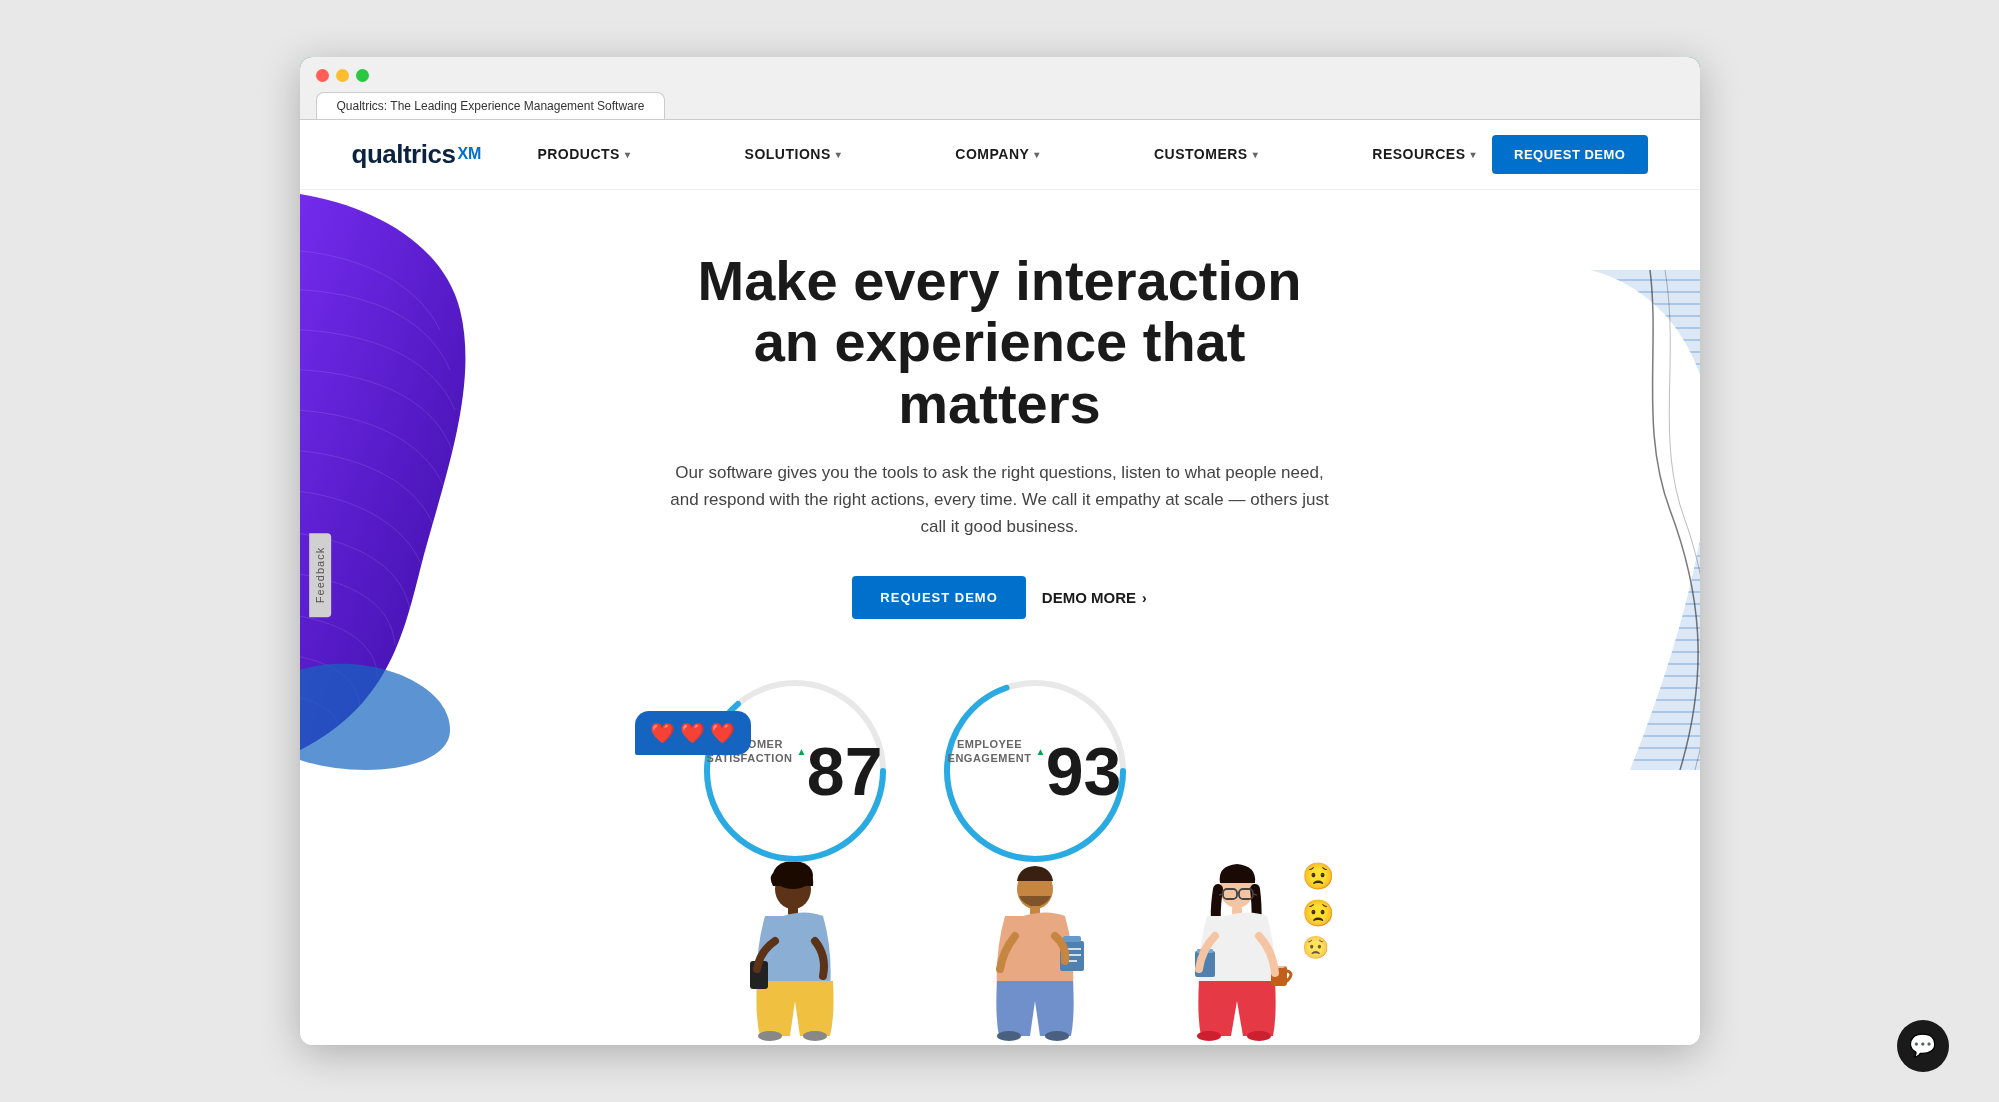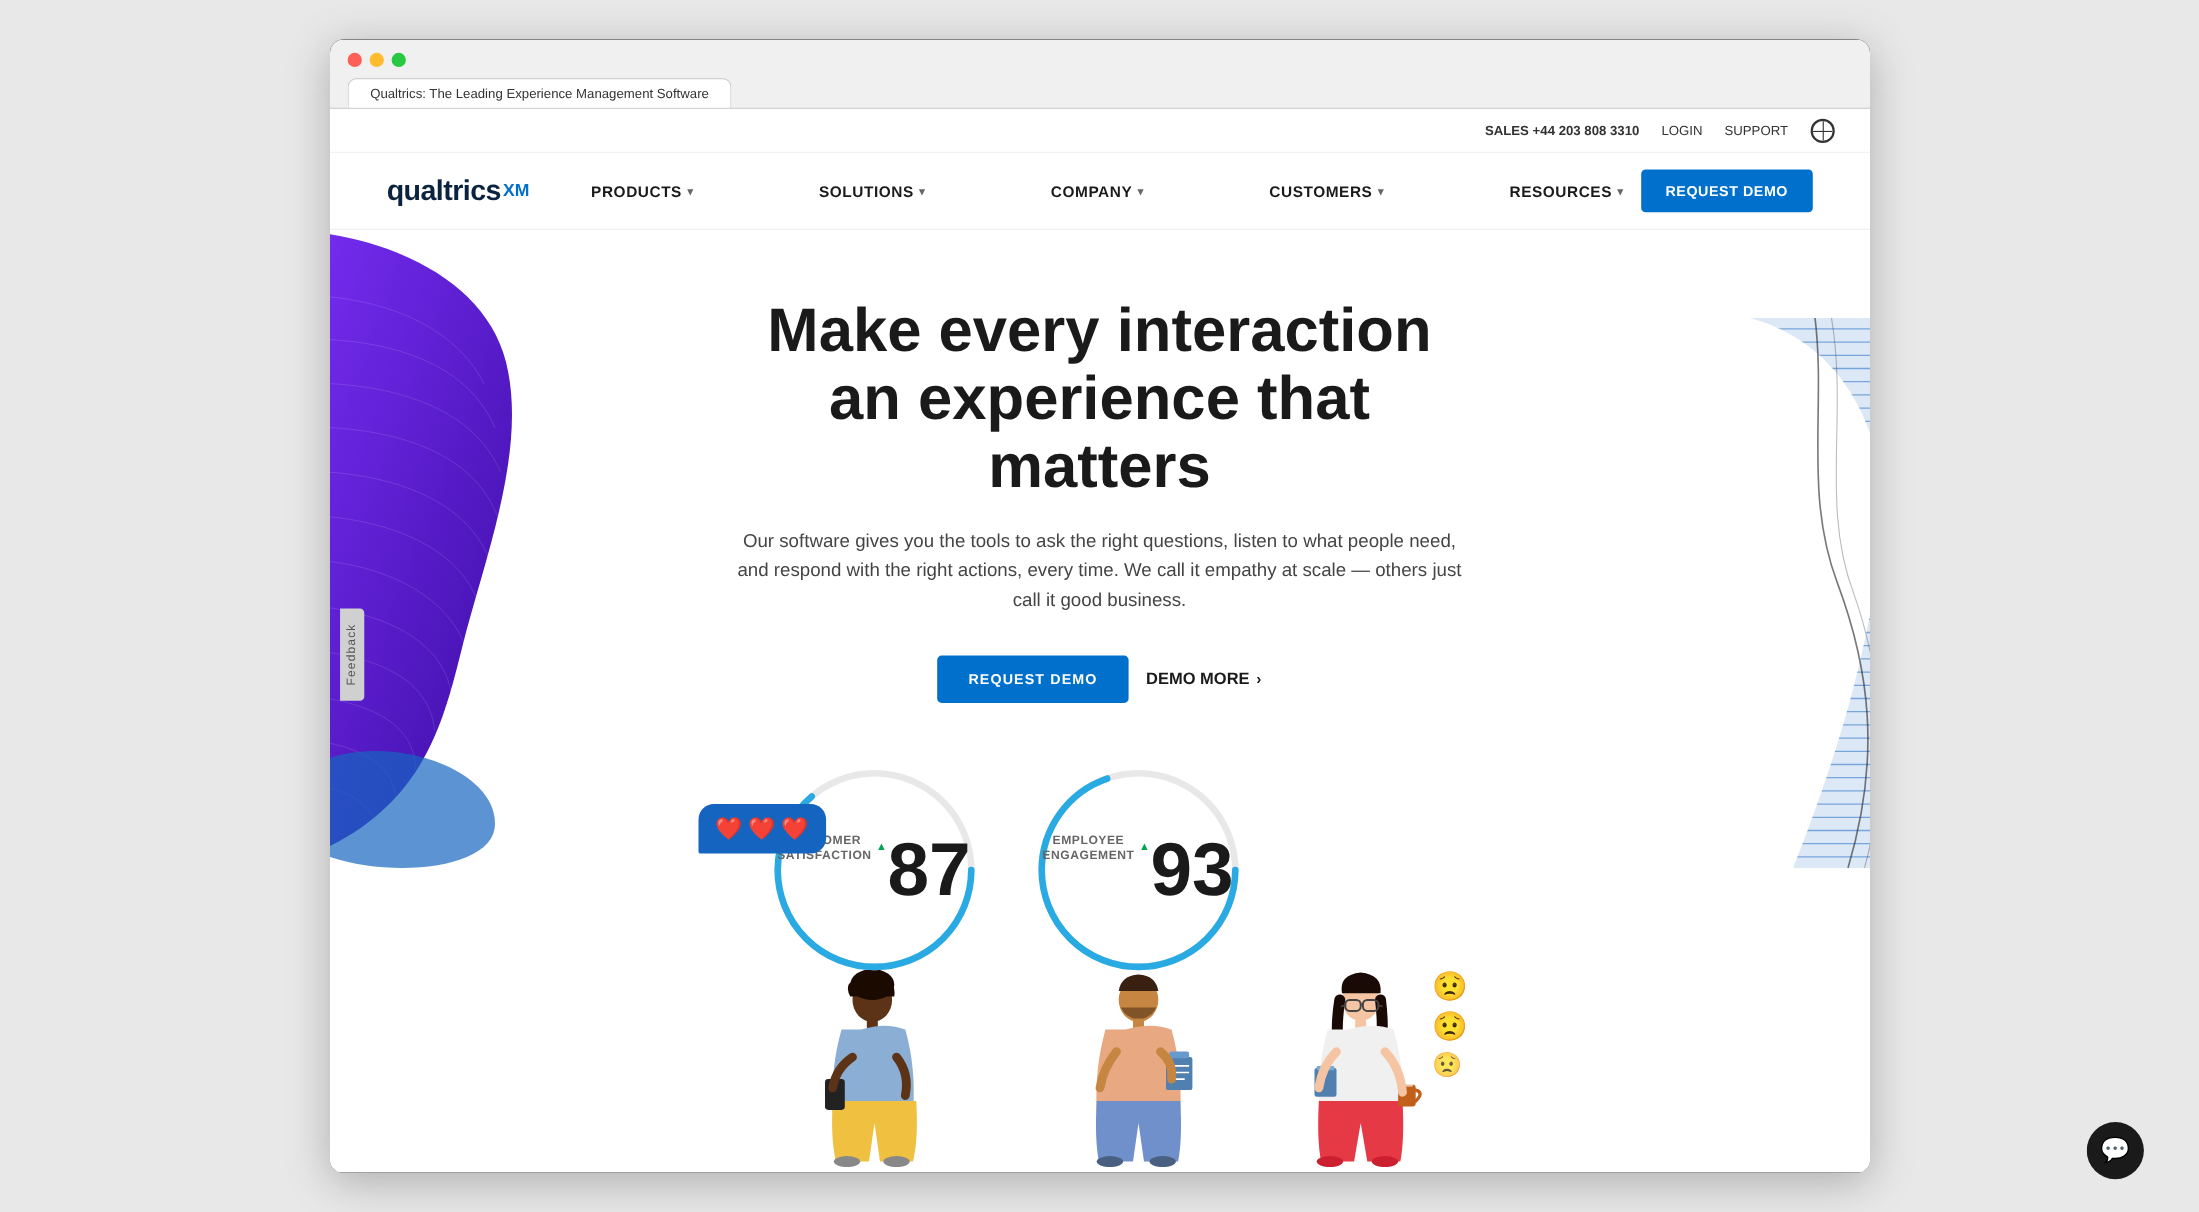--- a/index.html
+++ b/index.html
@@ -7,21 +7,21 @@
       font-family: -apple-system, BlinkMacSystemFont, 'Segoe UI', sans-serif;
       background: #e8e8e8;
       display: flex;
       justify-content: center;
       align-items: center;
       min-height: 100vh;
     }
     .browser-window {
       width: 1400px;
       max-width: 99vw;
-      background: #000000;
+      background: #15803d;
       border-radius: 12px;
       box-shadow: 0 8px 40px rgba(0,0,0,0.25);
       overflow: hidden;
     }
     .browser-chrome {
       background: #f0f0f0;
       padding: 12px 16px 0;
       border-bottom: 1px solid #ccc;
     }
     .browser-dots {
@@ -317,26 +317,20 @@
       <div class="dot dot-yellow"></div>
       <div class="dot dot-green"></div>
     </div>
     <div class="browser-tab-bar">
       <div class="browser-tab">Qualtrics: The Leading Experience Management Software</div>
     </div>
   </div>
 
   <div class="page">
 
-    <div class="top-bar">
-      <span class="top-bar-sales">SALES +44 203 808 3310</span>
-      <span class="top-bar-link">LOGIN</span>
-      <span class="top-bar-link">SUPPORT</span>
-      <div class="globe-icon"></div>
-    </div>
 
     <nav class="nav">
       <div class="logo">
         <span class="logo-text">qualtrics</span>
           <span class="logo-xm">XM</span>
       </div>
       <div class="nav-links">
         <div class="nav-item">
           <span>PRODUCTS</span>
           <span class="chevron">▾</span>

